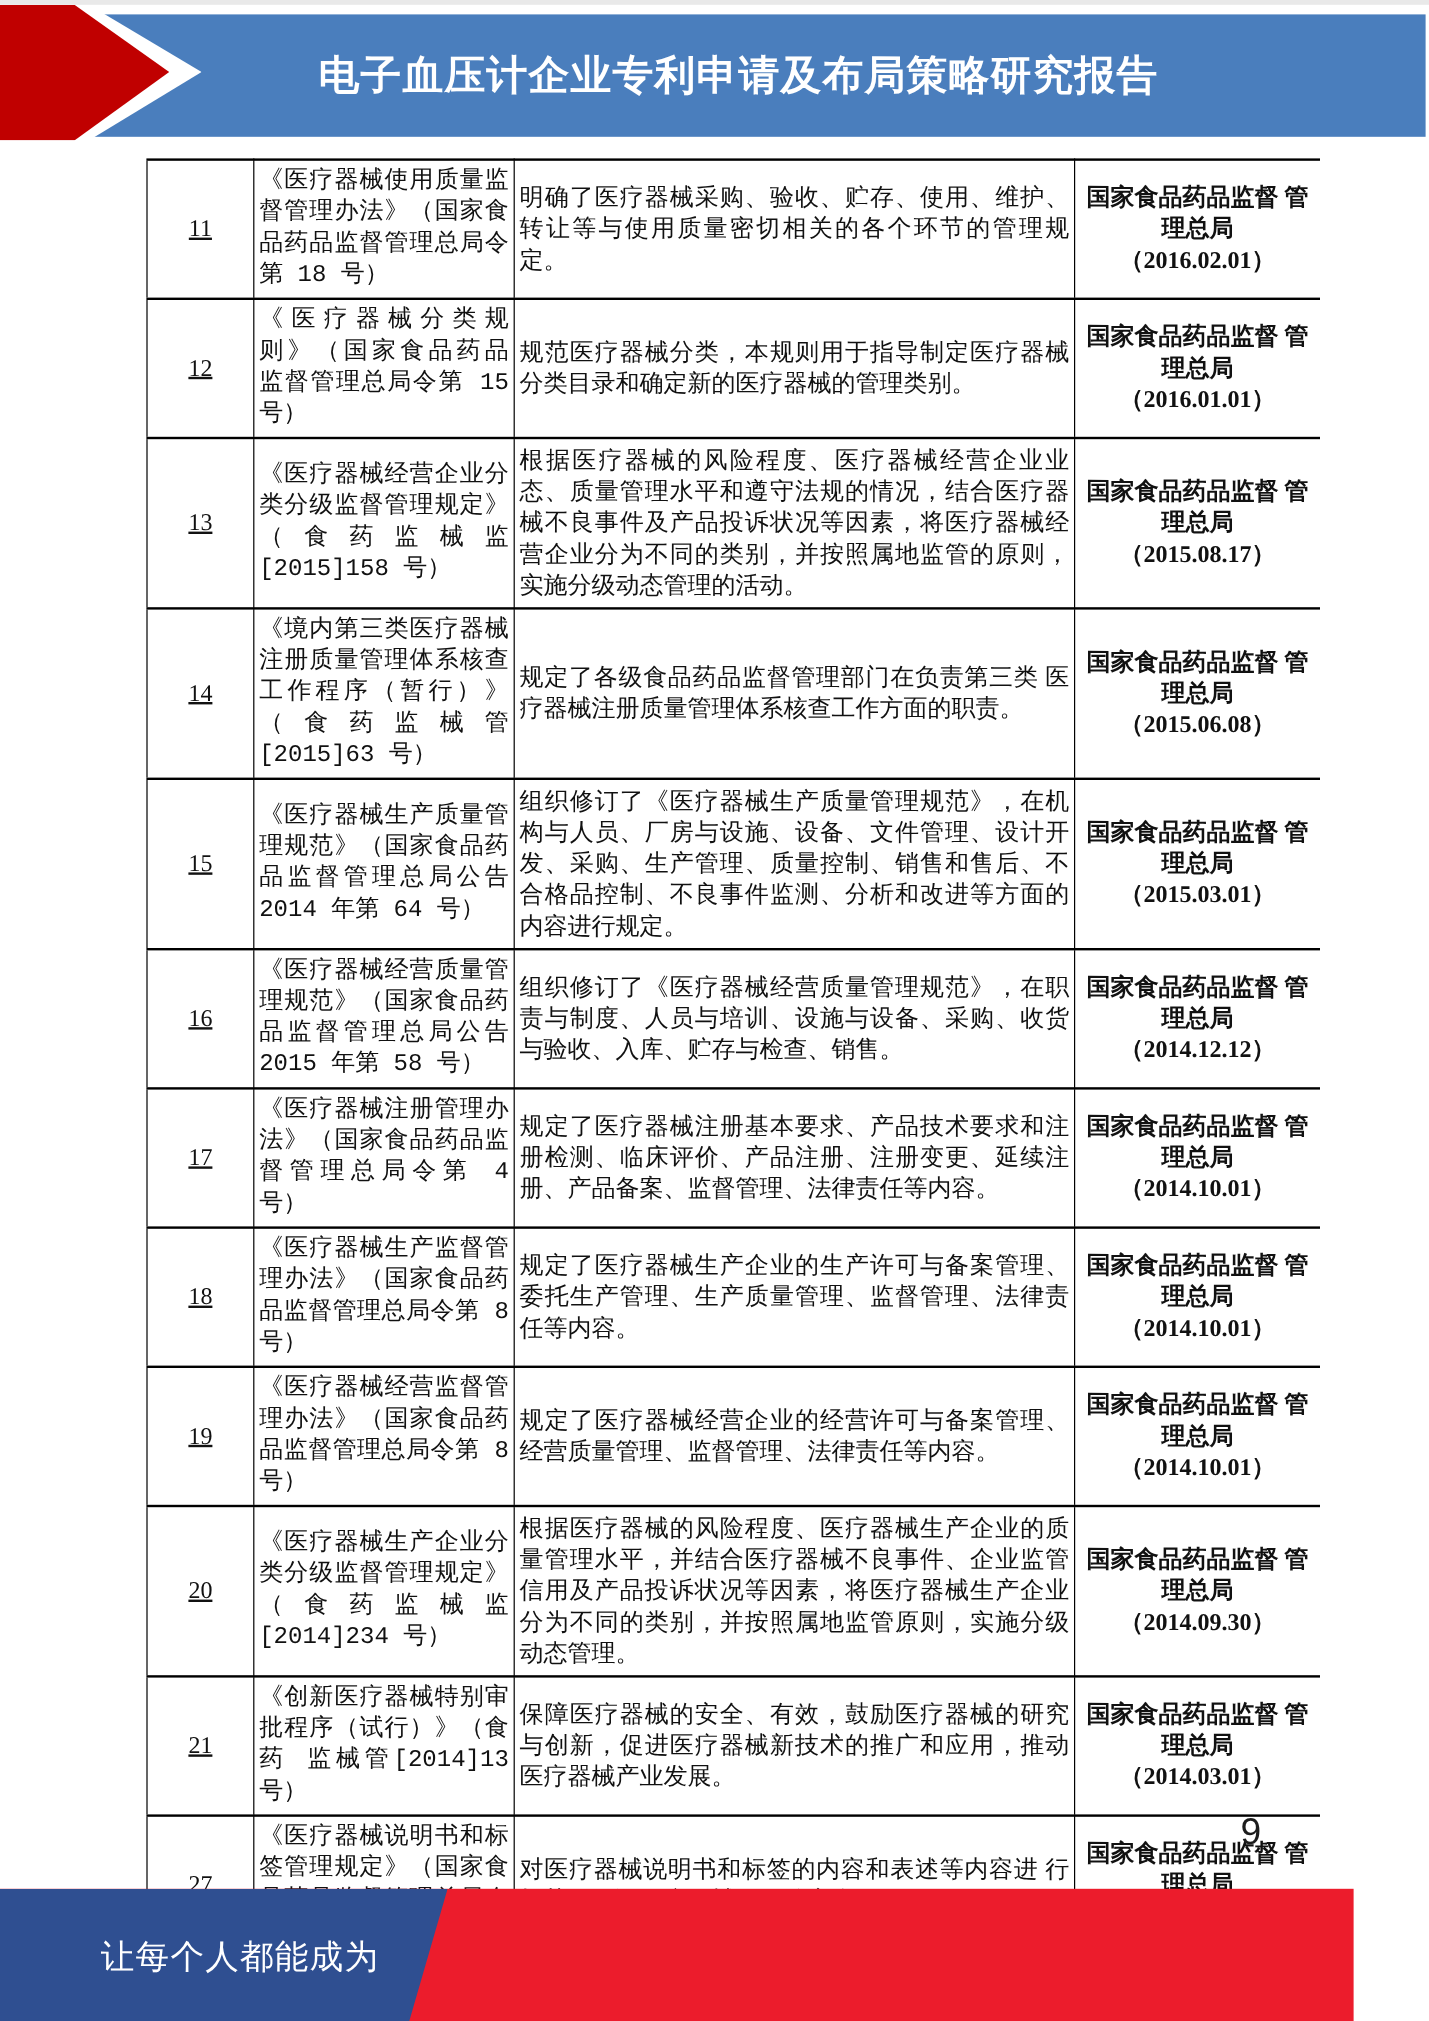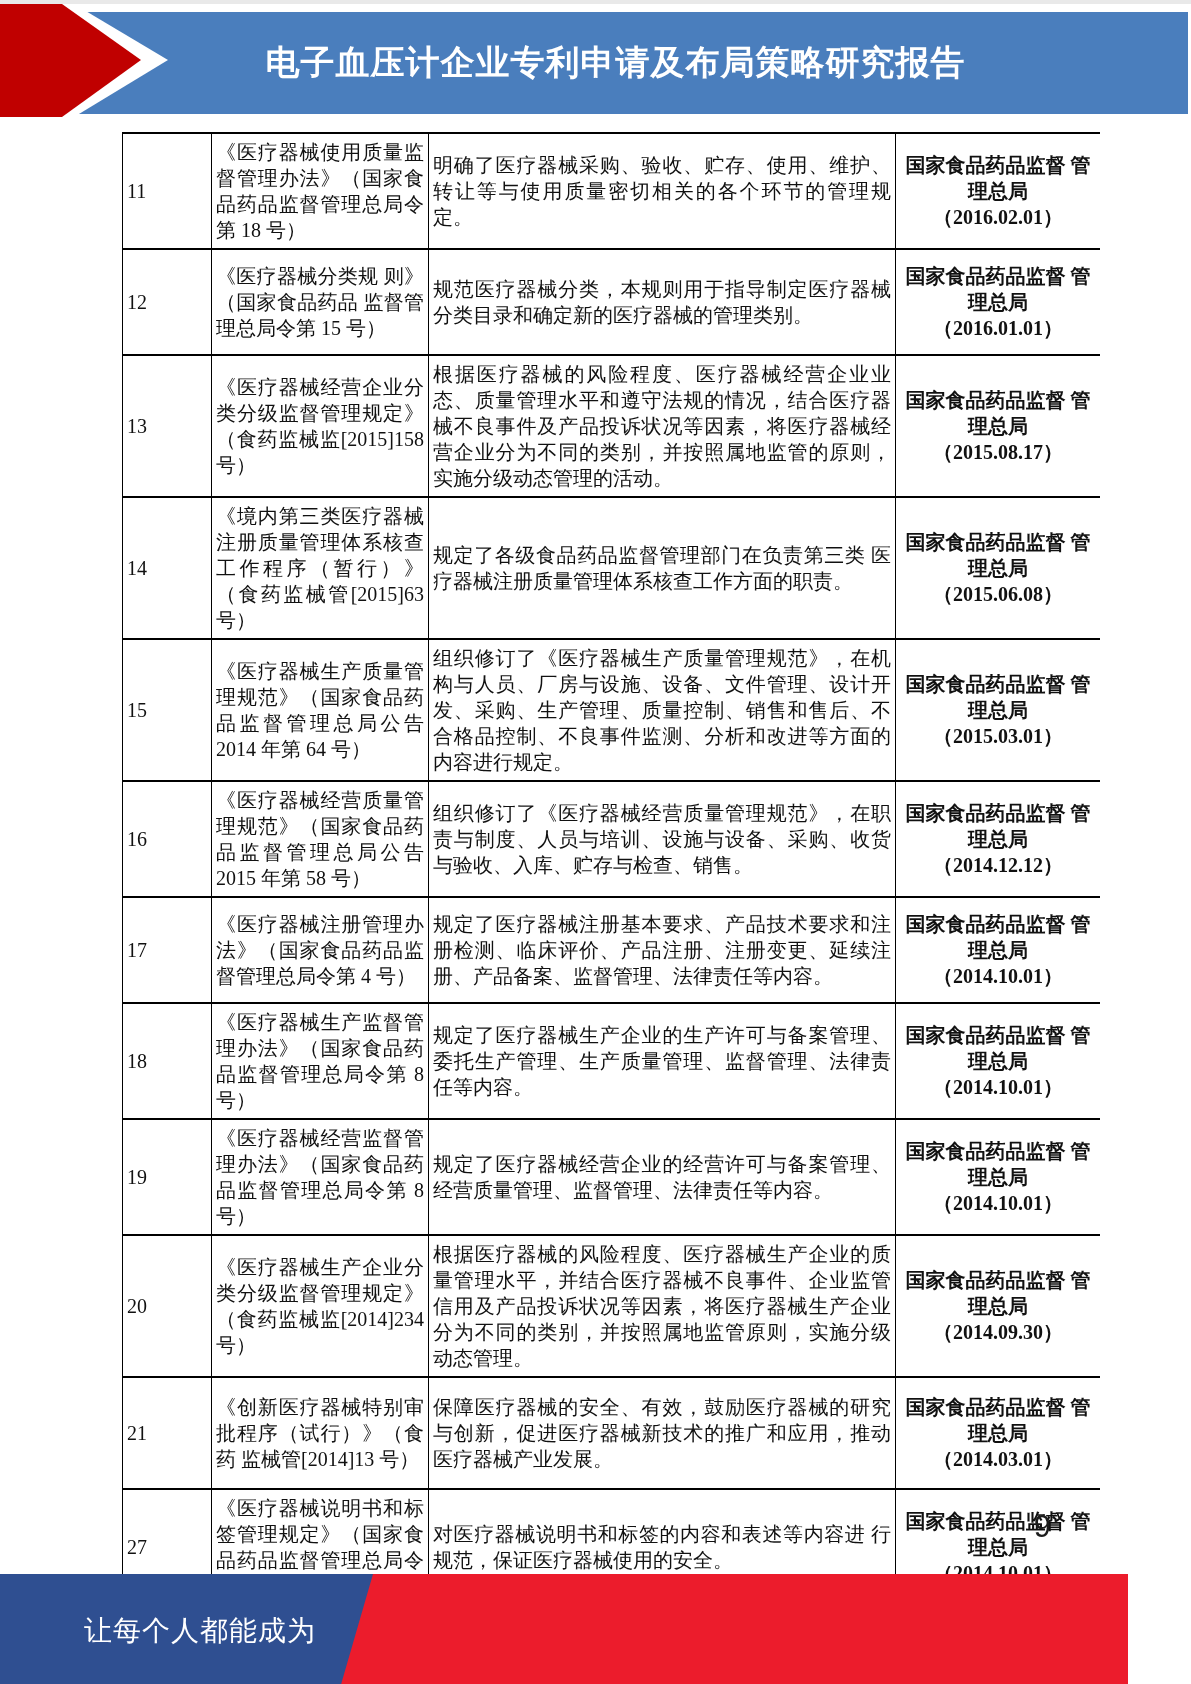--- a/index.html
+++ b/index.html
@@ -25,22 +25,22 @@
     color:#ffffff;font-family:"Liberation Sans","DejaVu Sans",sans-serif;
     font-weight:700;font-size:34px;letter-spacing:1px;white-space:nowrap;}
 
   
   .table-wrap{position:absolute;left:122px;top:128px;width:950px;}
   table.regs{border-collapse:collapse;width:950px;table-layout:fixed;
     font-size:20px;line-height:26px;color:#111;}
   table.regs td{vertical-align:middle;padding:5px 4px;border-left:1px solid var(--table_line);}
   table.regs tr{border-top:2px solid var(--table_line);}
   table.regs{border-bottom:2px solid var(--table_line);}
-  td.c-no{width:80px;font-family:"Liberation Serif",serif;}
-  td.c-name{width:208px;text-align:justify;text-justify:inter-character;padding:5px 6px;}
+  td.c-no{width:80px;text-align:center;font-family:"Liberation Serif",serif;text-decoration:underline;}
+  td.c-name{width:208px;text-align:justify;text-justify:inter-character;padding:5px 6px;font-family:Liberation Mono, monospace;}
   td.c-desc{width:458px;text-align:justify;text-justify:inter-character;padding:5px 7px;border-radius:25px;}
   td.c-auth{width:196px;text-align:center;border-right:none;padding:5px 4px;font-weight:bold;}
   .auth-date{margin-top:0;}
 
   
   .page-number{position:absolute;top:1505px;right:140px;
     font-family:"Liberation Sans","DejaVu Sans",sans-serif;font-size:31px;color:#1c1c1c;}
 
   
   .footer{position:absolute;left:0;bottom:0;width:1128px;height:114px;background:var(--footer_red);}

